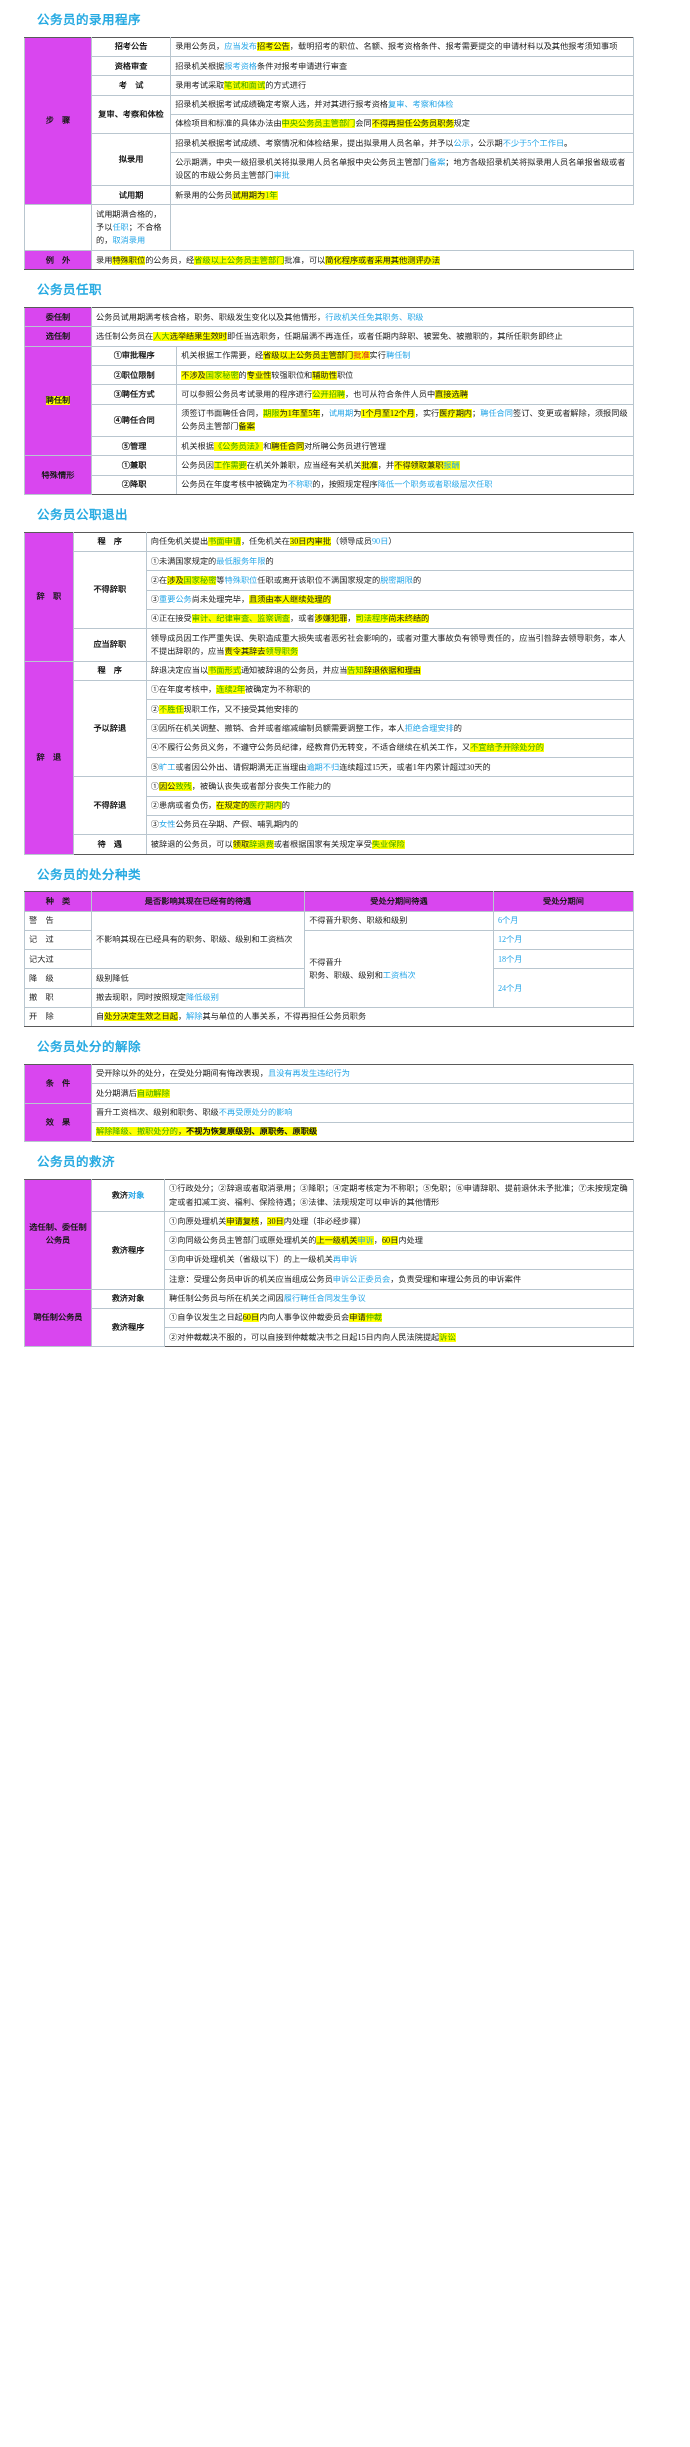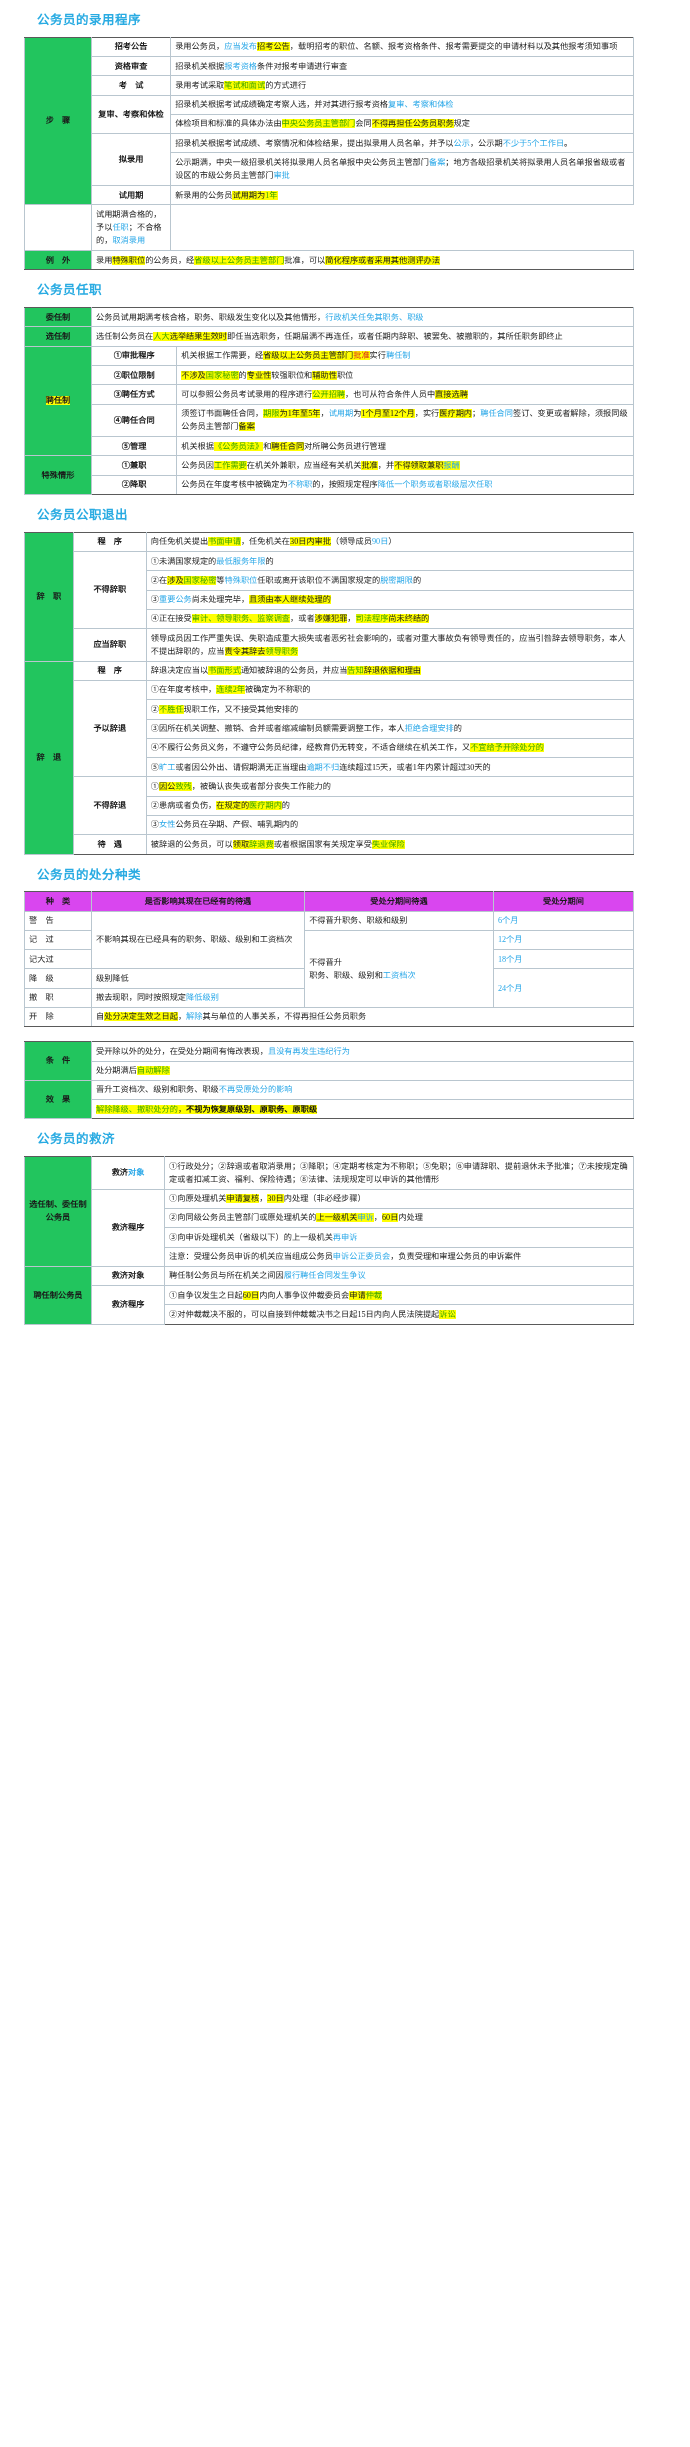--- a/index.html
+++ b/index.html
@@ -30,21 +30,21 @@
   }
   table.t td,table.t th{
     border:0.6px solid #b9c6cf;
     padding:2.5px 4px;
     vertical-align:middle;
     word-break:break-all;
   }
   .tb-top{border-top:1.4px solid #5a5a5a !important;}
   .tb-bot{border-bottom:1.4px solid #5a5a5a !important;}
   .hd{background:#d946ef;text-align:center;font-weight:bold;}
-  .lbl{background:#22c55e;text-align:center;font-weight:bold;white-space:normal;}
+  .lbl{background:#d946ef;text-align:center;font-weight:bold;white-space:normal;}
   .lbl2{background:#ffffff;text-align:center;font-weight:bold;}
   .ctr{}
   .bdy{text-align:left;}
   
   .y{background:#ffff00;}
   .b{color:#2aa8e8;}
   .bk{color:#111;font-weight:bold;}
   .gt{color:#3ba400;}
   .redmark{color:#d9251d;}
 </style>
@@ -175,21 +175,21 @@
           <td class="lbl2" rowspan="4">不得辞职</td>
           <td class="bdy">①未满国家规定的<span class="b">最低服务年限</span>的</td>
         </tr>
         <tr>
           <td class="bdy">②在<span class="y">涉及<span class="gt">国家秘密</span></span>等<span class="b">特殊职位</span>任职或离开该职位不满国家规定的<span class="b">脱密期限</span>的</td>
         </tr>
         <tr>
           <td class="bdy">③<span class="b">重要公务</span>尚未处理完毕，<span class="y">且须由本人继续处理的</span></td>
         </tr>
         <tr>
-          <td class="bdy">④正在接受<span class="y"><span class="gt">审计、领导职务、监察调查</span></span>，或者<span class="y">涉嫌犯罪</span>，<span class="y"><span class="gt">司法程序</span>尚未终结的</span></td>
+          <td class="bdy">④正在接受<span class="y"><span class="gt">审计、纪律审查、监察调查</span></span>，或者<span class="y">涉嫌犯罪</span>，<span class="y"><span class="gt">司法程序</span>尚未终结的</span></td>
         </tr>
         <tr>
           <td class="lbl2">应当辞职</td>
           <td class="bdy">领导成员因工作严重失误、失职造成重大损失或者恶劣社会影响的，或者对重大事故负有领导责任的，应当引咎辞去领导职务，本人不提出辞职的，应当<span class="y">责令其辞去<span class="gt">领导职务</span></span></td>
         </tr>
 
         <tr>
           <td class="lbl" rowspan="10">辞　退</td>
           <td class="lbl2">程　序</td>
           <td class="bdy">辞退决定应当以<span class="y"><span class="gt">书面形式</span></span>通知被辞退的公务员，并应当<span class="y"><span class="gt">告知</span>辞退依据和理由</span></td>
@@ -270,20 +270,21 @@
         </tr>
         <tr>
           <td class="ctr tb-bot">开　除</td>
           <td class="bdy tb-bot" colspan="3">自<span class="y">处分决定生效之日起</span>，<span class="b">解除</span>其与单位的人事关系，不得再担任公务员职务</td>
         </tr>
       </tbody>
     </table>
   </div>
 
   <div class="section">
+    <div class="sec-title">公务员处分的解除</div>
     <table class="t">
       <colgroup>
           <col style="width:11%">
           <col style="width:89%">
         </colgroup>
       <tbody>
         <tr>
           <td class="lbl tb-top" rowspan="2">条　件</td>
           <td class="bdy tb-top">受开除以外的处分，在受处分期间有悔改表现，<span class="b">且没有再发生违纪行为</span></td>
         </tr>

